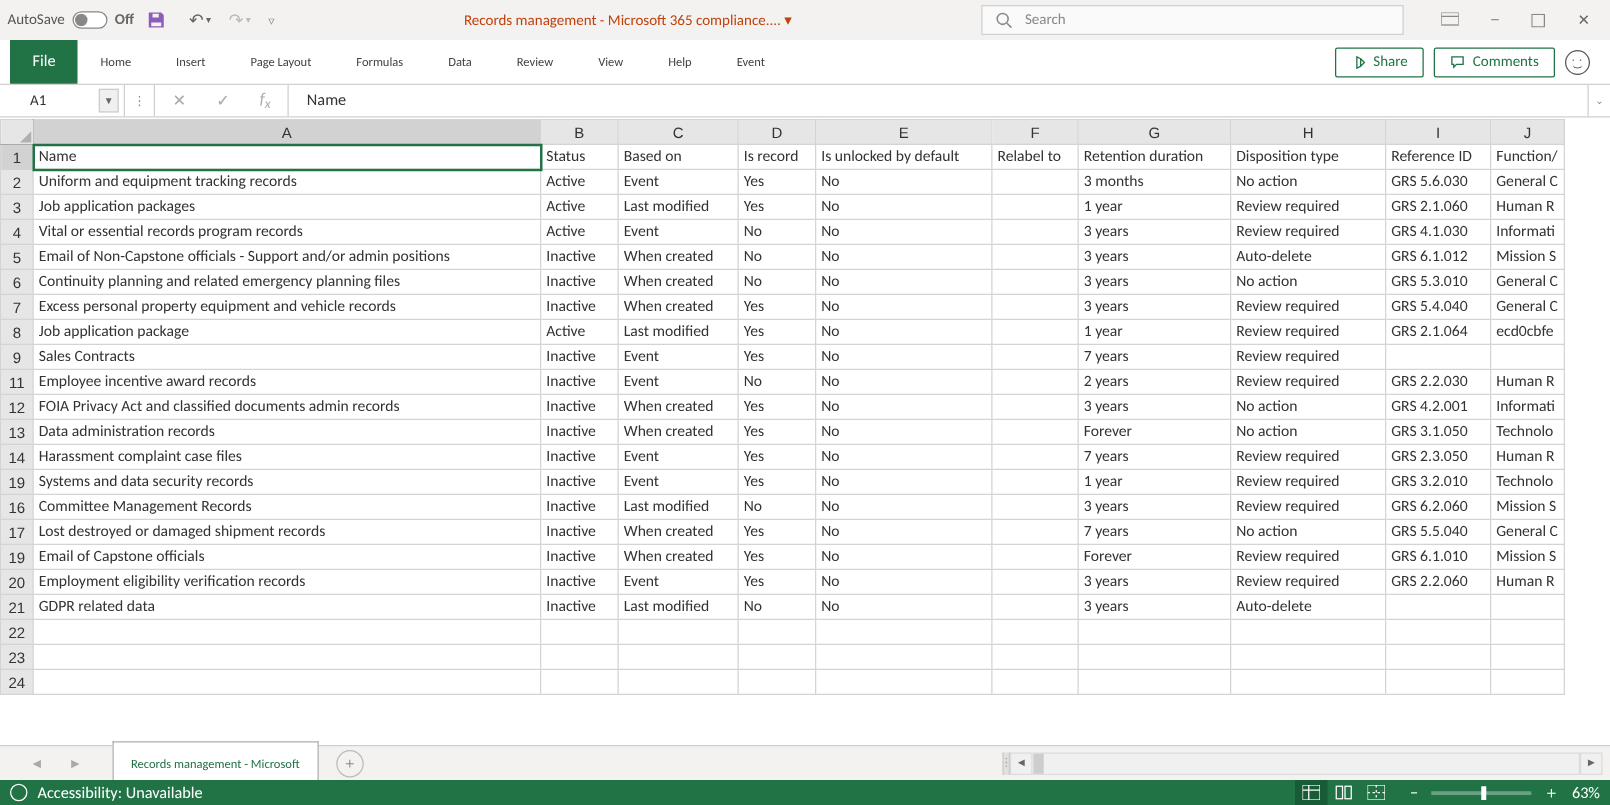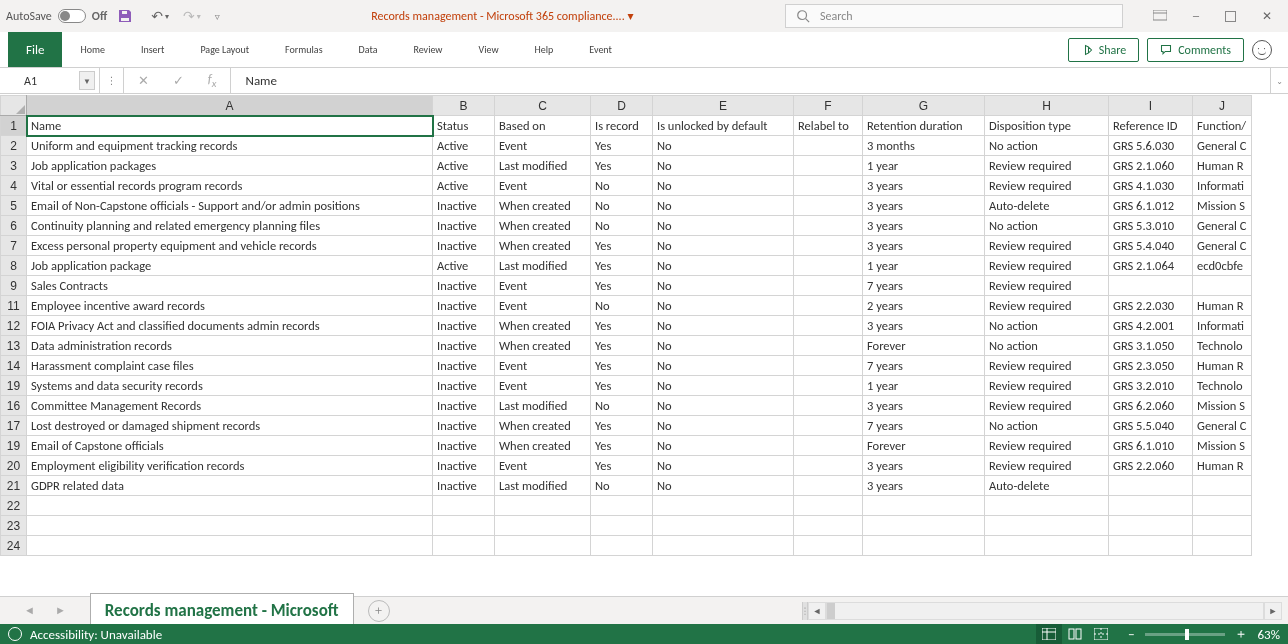--- a/index.html
+++ b/index.html
@@ -43,21 +43,21 @@
 .grid th { background: #e6e6e6; text-align: center; color: #333; font-family: "Segoe UI", sans-serif; font-size: 12px; }
 .grid .corner { background: #e6e6e6; border-right: 1px solid #aaa; border-bottom: 1px solid #aaa; position: relative; }
 .grid .corner::after { content: ""; position: absolute; right: 1px; bottom: 1px; width: 0; height: 0; border-left: 9px solid transparent; border-bottom: 9px solid #b0b0b0; }
 .grid .rh { background: #e6e6e6; text-align: center; color: #333; font-family: "Segoe UI", sans-serif; font-size: 12px; width: 26px; min-width:26px; }
 .grid .rh.sel, .grid th.sel { background: #d2d2d2; }
 .grid td.selcell { outline: 2px solid #217346; outline-offset: -1px; }
 
 
 .sheetbar { position: absolute; bottom: 20px; left: 0; right: 0; height: 28px; border-top: 1px solid #d0d0d0; background: #f3f2f1; display: flex; align-items: center; }
 .sheet-nav { display: flex; gap: 20px; padding: 0 24px; color: #aaa; font-size: 11px; }
-.sheet-tab { background: #fff; border: 1px solid #aeaeae; border-bottom: 3px solid #217346; padding: 16px 14px; font-size: 17px; font-weight: 700; color: #217346; height: 27px; display: flex; align-items: center; margin-top: 1px; }
+.sheet-tab { background: #fff; border: 1px solid #aeaeae; border-bottom: 3px solid #217346; padding: 16px 14px; font-size: 10px; font-weight: 400; color: #217346; height: 27px; display: flex; align-items: center; margin-top: 1px; }
 .sheet-add { width: 22px; height: 22px; border-radius: 50%; border: 1px solid #bbb; display: flex; align-items: center; justify-content: center; color: #888; margin-left: 14px; font-size: 12px; }
 .hscroll { margin-left: auto; width: 480px; height: 18px; display: flex; align-items: center; margin-right: 6px; }
 .hscroll-grip { width:6px;height:18px;background:#e0e0e0;border-left:1px solid #ccc;border-right:1px solid #ccc;display:flex;align-items:center;justify-content:center;color:#999;font-size:9px; }
 .hscroll-track { flex:1; height: 18px; background: #f0f0f0; border:1px solid #dcdcdc; position: relative; }
 .hscroll-btn { width: 18px; height: 18px; background: #f0f0f0; border:1px solid #dcdcdc; display:flex;align-items:center;justify-content:center;color:#666;font-size:9px; }
 .hscroll-thumb { position:absolute; left:0; top:0; bottom:0; width:8px; background:#cdcdcd; }
 
 
 .statusbar { position: absolute; bottom: 0; left: 0; right: 0; height: 20px; background: #217346; color: #fff; display: flex; align-items: center; font-size: 13px; padding: 0 8px; gap: 8px; }
 .acc-icon { width: 14px; height: 14px; border: 1px solid #fff; border-radius: 50%; position: relative; }

